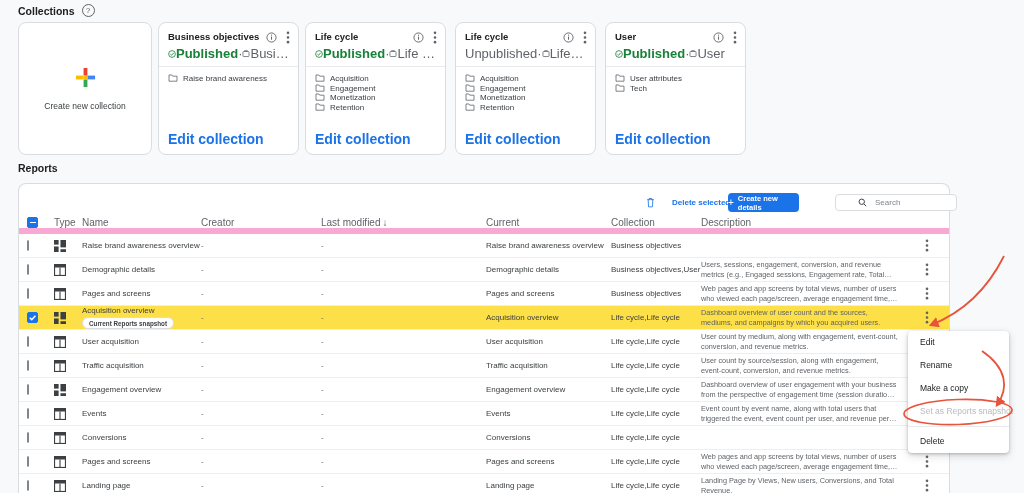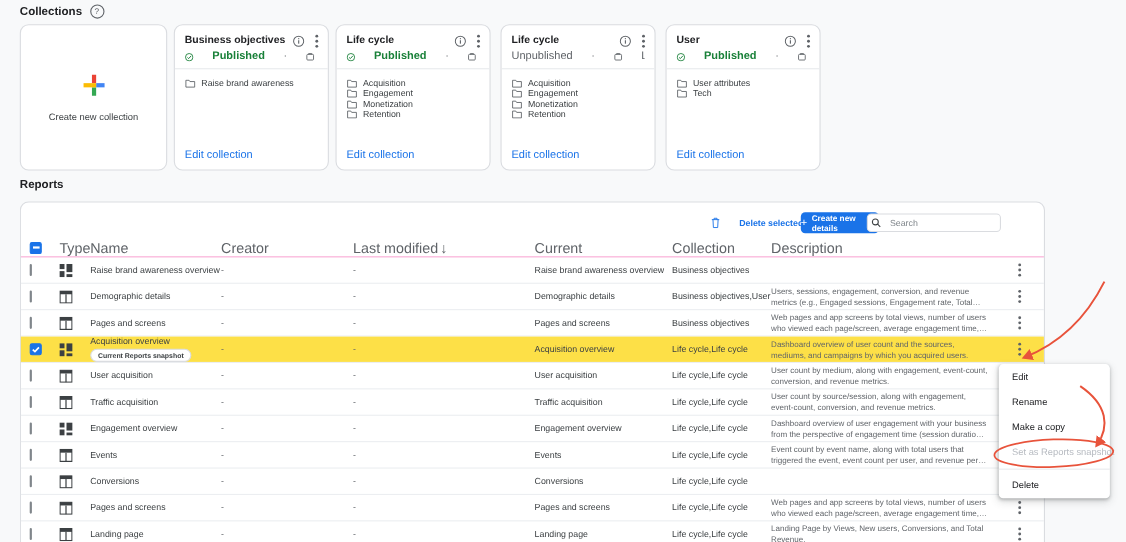--- a/index.html
+++ b/index.html
@@ -10,44 +10,44 @@
                font-size:7.5px;font-weight:400;display:flex;align-items:center;justify-content:center;}
   
   .card{position:absolute;top:22px;height:133px;background:#fff;border:1px solid #dadce0;border-radius:8px;box-sizing:border-box;}
   #create-card{left:18px;width:134px;display:flex;flex-direction:column;align-items:center;justify-content:center;cursor:pointer;}
   #create-card .plus{margin-bottom:13px;}
   #create-card .create-label{font-size:8.5px;color:#3c4043;}
   .collection-card{width:141px;}
   .card-head{position:relative;padding:8px 9px 5px 9px;border-bottom:1px solid #e8eaed;}
   .card-title{font-size:9.5px;font-weight:700;color:#202124;}
   .card-icons{position:absolute;right:8px;top:8px;display:flex;align-items:center;gap:9px;}
-  .card-status{display:flex;align-items:center;gap:17px;margin-top:4px;font-size:10px;color:#5f6368;white-space:nowrap;}
+  .card-status{display:flex;align-items:center;gap:0;margin-top:4px;font-size:13px;color:#5f6368;white-space:nowrap;}
   .status-green{color:#188038;font-weight:700;}
   .status-gray{color:#5f6368;}
   .status-dot{color:#5f6368;}
   .card-ref{overflow:hidden;text-overflow:ellipsis;max-width:62px;white-space:nowrap;}
   .card-folders{padding:7px 9px 0 9px;}
-  .folder-row{display:flex;align-items:flex-end;gap:5px;height:9.5px;font-size:8px;color:#3c4043;}
-  .card-edit{position:absolute;left:9px;bottom:7px;font-size:10px;font-weight:400;color:#1a73e8;cursor:pointer;}
+  .folder-row{display:flex;align-items:flex-start;gap:5px;height:9.5px;font-size:8px;color:#3c4043;}
+  .card-edit{position:absolute;left:9px;bottom:7px;font-size:14px;font-weight:700;color:#1a73e8;cursor:pointer;}
   
   #table-card{position:absolute;left:18px;top:183px;width:932px;height:312px;background:#fff;
               border:1px solid #dadce0;border-bottom:none;border-radius:8px 8px 0 0;box-sizing:border-box;}
   .toolbar-delete{position:absolute;left:627px;top:9px;height:19px;display:flex;align-items:center;gap:17px;
                   color:#1a73e8;font-size:8px;font-weight:700;cursor:pointer;}
   .btn-create{position:absolute;left:709px;top:9px;width:71px;height:19px;background:#1a73e8;border-radius:4px;
               color:#fff;font-size:7.5px;font-weight:700;display:flex;align-items:center;justify-content:center;gap:4px;cursor:pointer;}
   .btn-create .plus-ch{font-size:10px;font-weight:400;line-height:1;}
-  .searchbox{position:absolute;left:769px;top:10px;width:122px;height:17px;border:1px solid #dadce0;border-radius:4px;
-             background:#fff;display:flex;align-items:center;gap:6px;padding:0 3px;box-sizing:border-box;}
+  .searchbox{position:absolute;left:816px;top:10px;width:122px;height:17px;border:1px solid #dadce0;border-radius:4px;
+             background:#fff;display:flex;align-items:center;gap:6px;padding:0 22px;box-sizing:border-box;}
   .searchbox input{border:none;outline:none;font-size:8px;width:100%;font-family:"Liberation Sans",sans-serif;color:#202124;}
   .searchbox input::placeholder{color:#80868b;}
   .grid{display:grid;grid-template-columns:27px 28px 119px 120px 165px 125px 90px 203px 1fr;
         align-items:center;padding-left:8px;box-sizing:border-box;}
-  #thead{position:absolute;left:0;right:0;top:33px;height:17px;border-bottom:1px solid #f9a8d4;
-         font-size:13px;color:#5f6368;}
+  #thead{position:absolute;left:0;right:0;top:33px;height:17px;border-bottom:6px solid #f9a8d4;
+         font-size:10px;color:#5f6368;}
   #thead .hcell{display:flex;align-items:center;gap:2px;}
   #report-rows{position:absolute;left:0;right:0;top:50px;}
   .trow{height:24px;border-bottom:1px solid #eceef1;font-size:8px;color:#3c4043;}
   .trow.selected{background:#fde047;}
   .cell-dim{color:#5f6368;}
   .cell-desc{font-size:7.3px;line-height:9.3px;color:#5f6368;display:-webkit-box;-webkit-line-clamp:2;
              -webkit-box-orient:vertical;overflow:hidden;max-height:19px;padding-right:6px;}
   .name-wrap{display:flex;flex-direction:column;align-items:flex-start;gap:2px;}
   .badge{font-size:6.3px;font-weight:700;color:#3c4043;background:#fff;border:1px solid #dadce0;
          border-radius:7px;padding:1.5px 6px;white-space:nowrap;}

